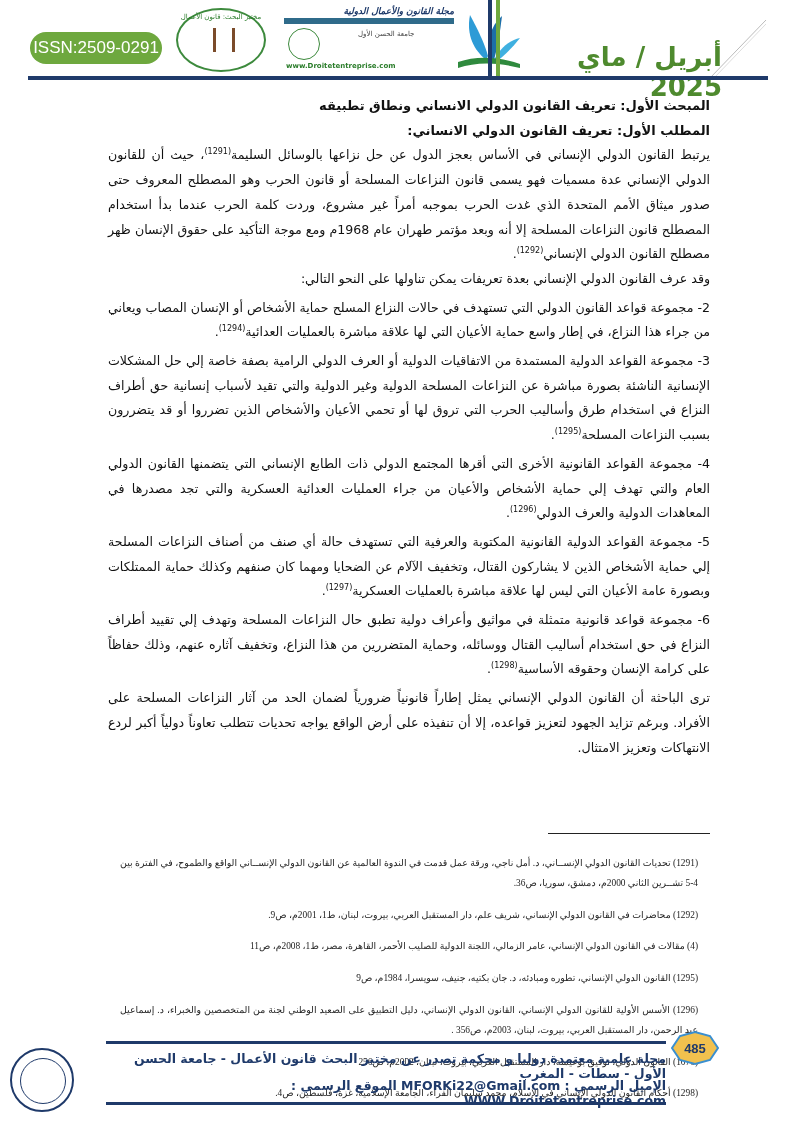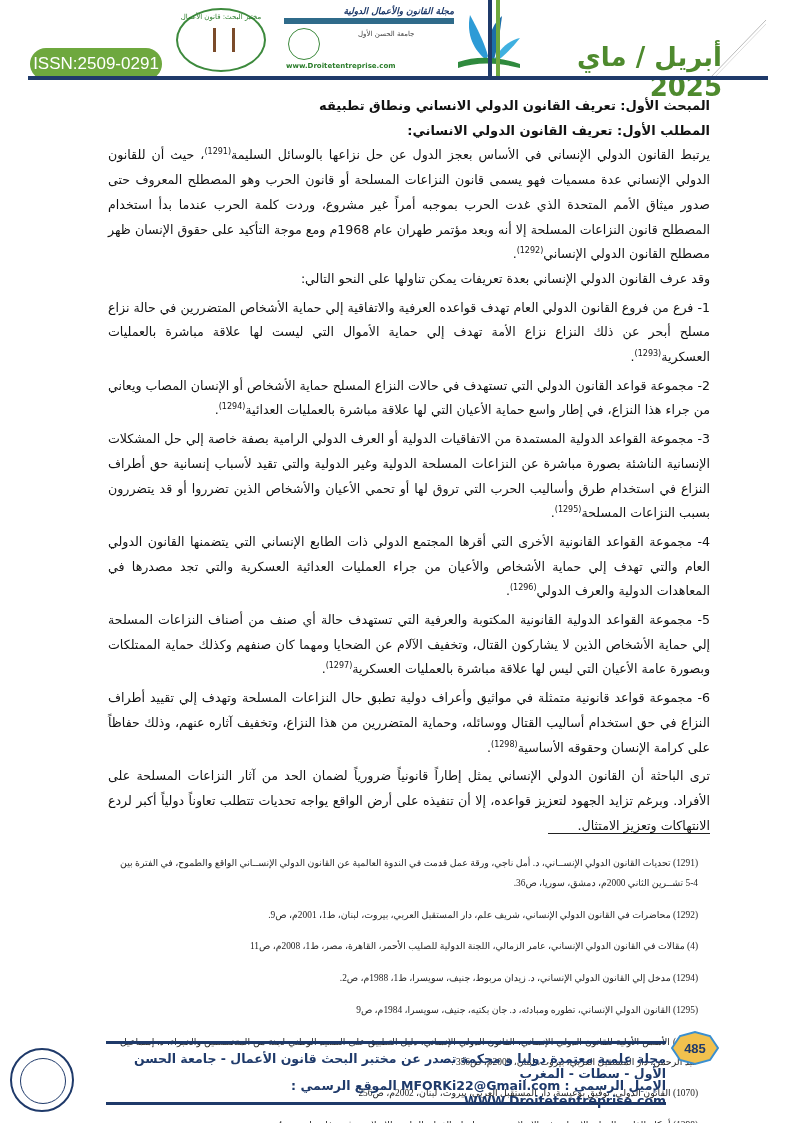--- a/index.html
+++ b/index.html
@@ -1,18 +1,18 @@
 <!DOCTYPE html>
 <html><head>
 <meta charset="utf-8">
 <style>
   html, body { margin:0; padding:0; background:#fff; }
   body { width:794px; height:1123px; position:relative; overflow:hidden; font-family:"DejaVu Sans", sans-serif; color:#111; }
   .header { position:absolute; left:0; top:0; width:794px; height:80px; }
-  .issn { position:absolute; left:30px; top:48px; width:132px; height:32px; background:#6ea83e; border-radius:16px; color:#fff; font-family:"Liberation Sans", sans-serif; font-size:17px; line-height:32px; text-align:center; }
+  .issn { position:absolute; left:30px; top:32px; width:132px; height:32px; background:#6ea83e; border-radius:16px; color:#fff; font-family:"Liberation Sans", sans-serif; font-size:17px; line-height:32px; text-align:center; }
   .lab-logo { position:absolute; left:176px; top:8px; width:90px; height:64px; border:2px solid #3d8a3d; border-radius:50%; box-sizing:border-box; }
   .lab-logo .scale { position:absolute; left:35px; top:18px; width:16px; height:24px; border-left:3px solid #7b4b2a; border-right:3px solid #7b4b2a; }
   .lab-logo .ring-text { position:absolute; left:0; right:0; top:3px; text-align:center; font-size:7px; color:#2b7d2b; }
   .journal-logo { position:absolute; left:284px; top:6px; width:170px; height:64px; }
   .journal-logo .jtitle { font-size:9px; color:#1e3a6a; text-align:right; direction:rtl; font-weight:bold;font-style:italic; }
   .journal-logo .jbar { height:6px; background:#2f6b8a; margin-top:2px; }
   .journal-logo .mini { position:absolute; left:4px; top:22px; width:32px; height:32px; border:1.5px solid #3d8a3d; border-radius:50%; box-sizing:border-box; }
   .journal-logo .uni { position:absolute; left:74px; top:24px; font-size:7px; color:#444; direction:rtl; }
   .journal-logo .url { position:absolute; left:2px; top:56px; font-size:7px; color:#2b7d2b; font-weight:bold; }
   .book-logo { position:absolute; left:456px; top:10px; width:66px; height:60px; }
@@ -82,35 +82,33 @@
   <div class="header-rule"></div>
 </div>
 
 <div class="content">
   <p class="h">المبحث الأول: تعريف القانون الدولي الانساني ونطاق تطبيقه</p>
   <p class="h">المطلب الأول: تعريف القانون الدولي الانساني:</p>
   <p>
     <span>يرتبط القانون الدولي الإنساني في الأساس بعجز الدول عن حل نزاعها بالوسائل السليمة</span><sup>(1291)</sup><span>، حيث أن للقانون الدولي الإنساني عدة مسميات فهو يسمى قانون النزاعات المسلحة أو قانون الحرب وهو المصطلح المعروف حتى صدور ميثاق الأمم المتحدة الذي غدت الحرب بموجبه أمراً غير مشروع، وردت كلمة الحرب عندما بدأ استخدام المصطلح قانون النزاعات المسلحة إلا أنه وبعد مؤتمر طهران عام 1968م ومع موجة التأكيد على حقوق الإنسان ظهر مصطلح القانون  الدولي الإنساني</span><sup>(1292)</sup><span>.</span>
   </p>
   <p class="sep">وقد عرف القانون الدولي الإنساني بعدة تعريفات يمكن تناولها على النحو التالي:</p>
-  <p class="sep"><span>1- فرع من فروع القانون الدولي العام تهدف قواعده العرفية والاتفاقية إلي حماية الأشخاص المتضررين في حالة نزاع مسلح أبحر عن ذلك النزاع نزاع الأمة تهدف إلي حماية الأموال التي ليست لها علاقة مباشرة بالعمليات العسكرية</span><sup>(1293)</sup>.</p>
   <p class="sep"><span>2- مجموعة قواعد القانون الدولي التي تستهدف في حالات النزاع المسلح حماية الأشخاص أو الإنسان المصاب ويعاني من جراء هذا النزاع، في إطار واسع حماية الأعيان التي لها علاقة مباشرة بالعمليات العدائية</span><sup>(1294)</sup>.</p>
   <p class="sep"><span>3- مجموعة القواعد الدولية المستمدة من الاتفاقيات الدولية أو العرف الدولي الرامية بصفة خاصة إلي حل المشكلات الإنسانية الناشئة بصورة مباشرة عن النزاعات المسلحة الدولية وغير الدولية والتي تقيد لأسباب إنسانية حق أطراف النزاع في استخدام طرق وأساليب الحرب التي تروق لها أو تحمي الأعيان والأشخاص الذين تضرروا أو قد يتضررون بسبب النزاعات المسلحة</span><sup>(1295)</sup>.</p>
   <p class="sep"><span>4- مجموعة القواعد القانونية الأخرى التي أقرها المجتمع الدولي ذات الطابع الإنساني التي يتضمنها القانون الدولي العام والتي تهدف إلي حماية الأشخاص والأعيان من جراء العمليات العدائية العسكرية والتي تجد مصدرها في المعاهدات الدولية والعرف الدولي</span><sup>(1296)</sup>.</p>
   <p class="sep"><span>5- مجموعة القواعد الدولية القانونية المكتوبة والعرفية التي تستهدف حالة أي صنف من أصناف النزاعات المسلحة إلي حماية الأشخاص الذين لا يشاركون القتال، وتخفيف الآلام عن الضحايا ومهما كان صنفهم وكذلك حماية الممتلكات وبصورة عامة الأعيان التي ليس لها علاقة مباشرة بالعمليات العسكرية</span><sup>(1297)</sup>.</p>
   <p class="sep"><span>6- مجموعة قواعد قانونية متمثلة في مواثيق وأعراف دولية تطبق حال النزاعات المسلحة  وتهدف إلي تقييد أطراف النزاع في حق استخدام أساليب القتال ووسائله، وحماية المتضررين من هذا النزاع، وتخفيف آثاره عنهم، وذلك حفاظاً على كرامة الإنسان وحقوقه الأساسية</span><sup>(1298)</sup>.</p>
   <p>ترى الباحثة أن القانون الدولي الإنساني يمثل إطاراً قانونياً ضرورياً لضمان الحد من آثار النزاعات المسلحة على الأفراد. وبرغم تزايد الجهود لتعزيز قواعده، إلا أن تنفيذه على أرض الواقع يواجه تحديات تتطلب تعاوناً دولياً أكبر لردع الانتهاكات وتعزيز الامتثال.</p>
 </div>
 
 <div class="fn-rule"></div>
 <div class="footnotes">
   <p>(1291) تحديات القانون الدولي الإنســاني، د. أمل ناجي، ورقة عمل قدمت في الندوة العالمية عن القانون الدولي الإنســاني الواقع والطموح، في الفترة بين 4-5 تشــرين الثاني 2000م، دمشق، سوريا، ص36.</p>
   <p>(1292) محاضرات في القانون الدولي الإنساني، شريف علم، دار المستقبل العربي، بيروت، لبنان، ط1، 2001م، ص9.</p>
   <p>(4) مقالات في القانون الدولي الإنساني، عامر الزمالي، اللجنة الدولية للصليب الأحمر، القاهرة، مصر، ط1، 2008م، ص11</p>
-  <p>(1294) مدخل إلي القانون الدولي الإنساني، د. زيدان مربوط، جنيف، سويسرا، ط1، 1988م، ص2.</p>
   <p>(1295) القانون الدولي الإنساني، تطوره ومبادئه، د. جان بكتيه، جنيف، سويسرا، 1984م، ص9</p>
   <p>(1296) الأسس الأولية للقانون الدولي الإنساني، القانون الدولي الإنساني، دليل التطبيق على الصعيد الوطني لجنة من المتخصصين والخبراء، د. إسماعيل عبد الرحمن، دار المستقبل العربي، بيروت، لبنان، 2003م، ص356 .</p>
   <p>(1070) القانون الدولي، توفيق بوعيسة، دار المستقبل العربي، بيروت، لبنان، 2002م، ص256</p>
   <p>(1298) أحكام القانون الدولي الإنساني في الإسلام، محمد سليمان الفراء، الجامعة الإسلامية، غزة، فلسطين، ص4.</p>
 </div>
 
 <div class="seal">
     <div class="inner"></div>
   </div>
 <div class="footer-rule" style="top:1041px"></div>

